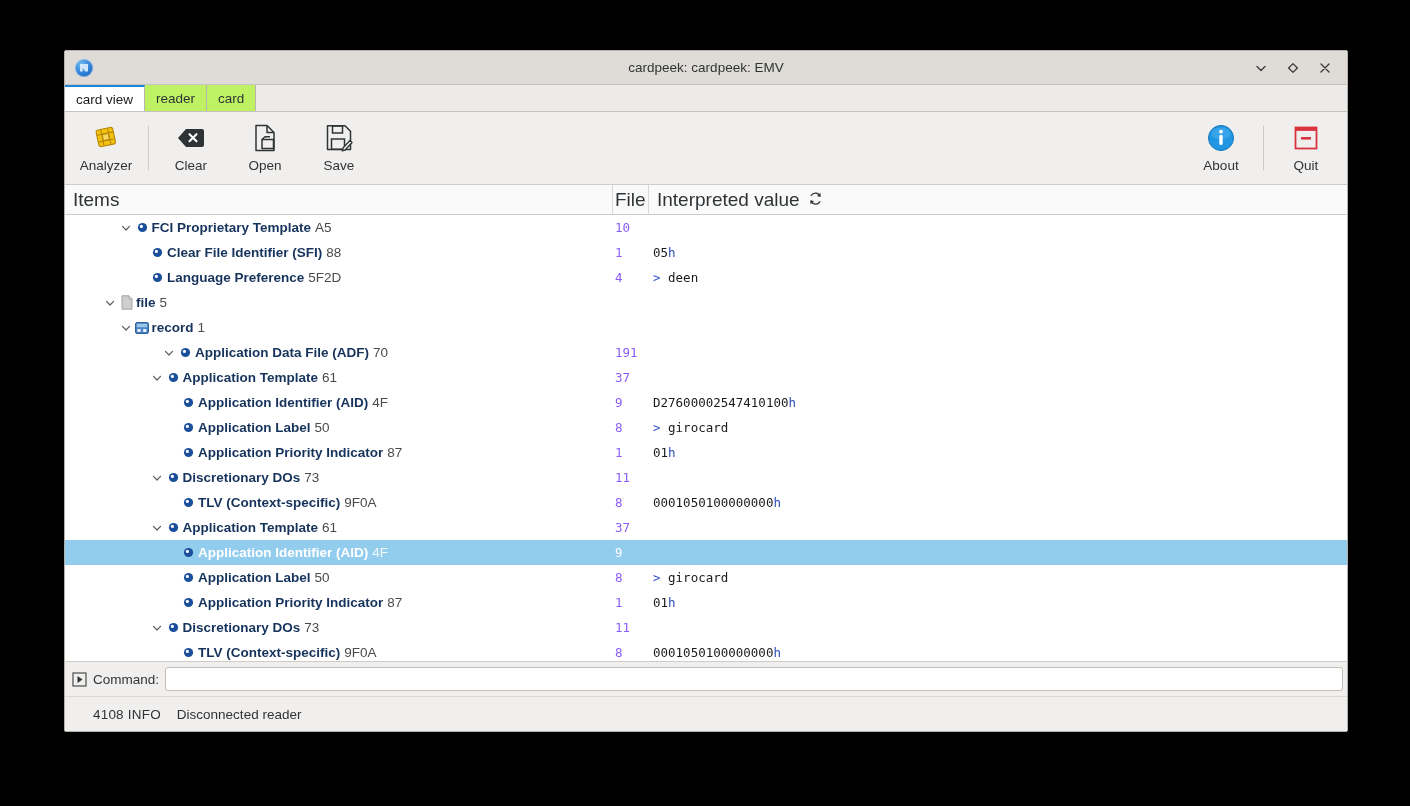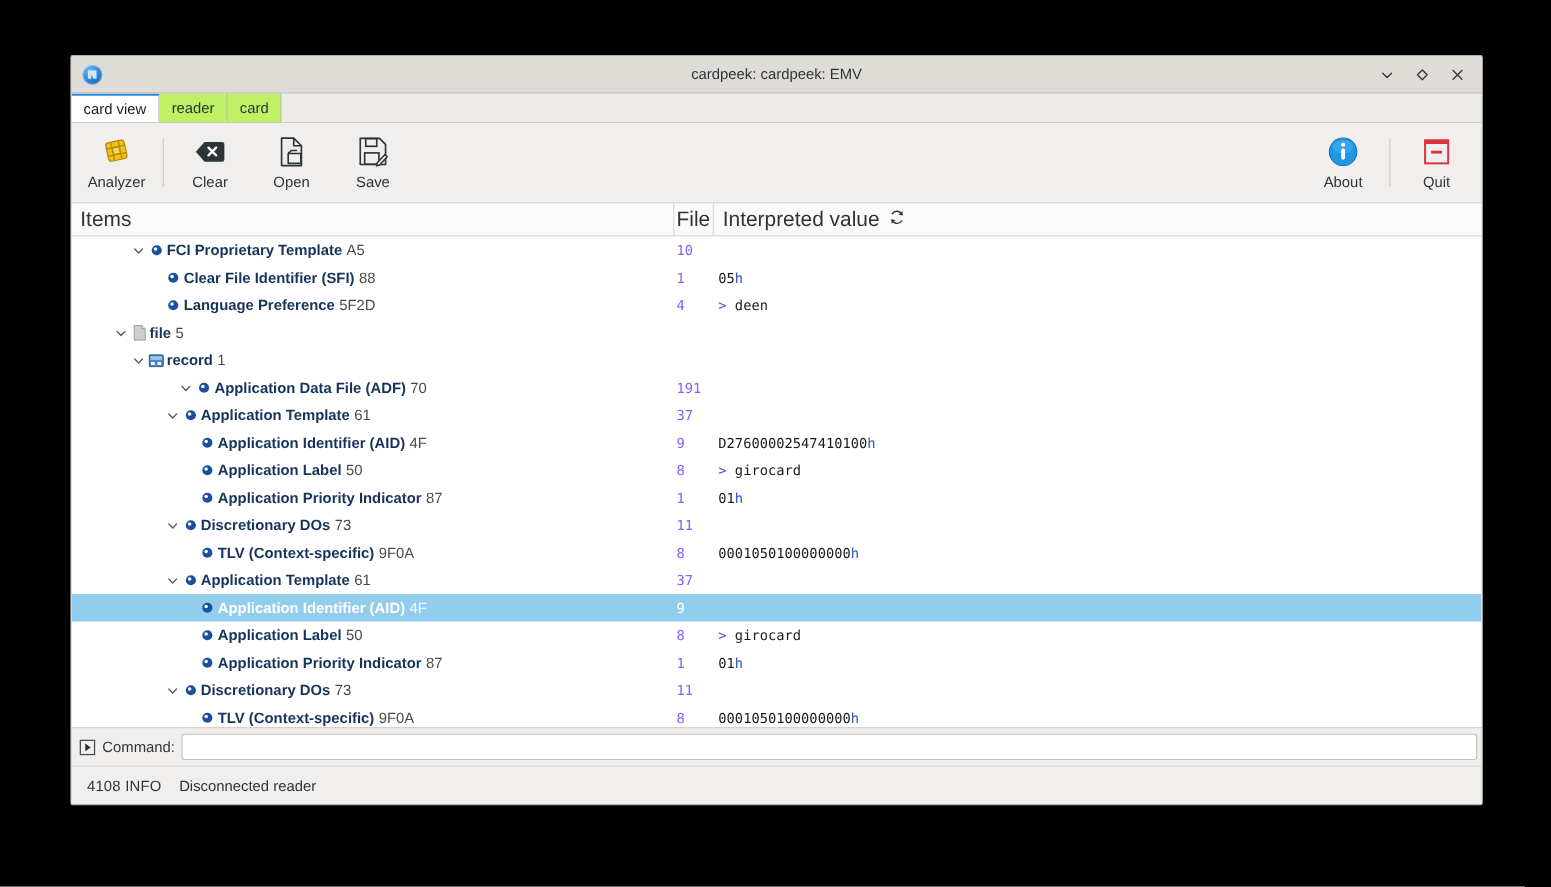--- a/index.html
+++ b/index.html
@@ -109,21 +109,21 @@
   .cmd-expander{width:16px;height:16px;display:flex;align-items:center;justify-content:center;cursor:default;}
   .cmd-label{font-size:13.5px;color:#2e3436;}
   .cmd-input{
     flex:1;height:24px;background:#ffffff;border:1px solid #c2bebA;border-radius:3px;
     font-family:"Liberation Sans",sans-serif;font-size:13px;color:#2e3436;
     padding:0 6px;box-sizing:border-box;outline:none;
   }
   
   .statusbar{
     height:34px;flex:0 0 34px;background:#f0efed;border-top:1px solid #dcd8d3;
-    display:flex;align-items:center;gap:16px;padding-left:14px;
+    display:flex;align-items:center;gap:16px;padding-left:28px;
     font-size:13.5px;color:#2e3436;
   }
   .st-code{letter-spacing:.2px;}
 </style>
 </head>
 <body>
 
 <div class="window">
 
   <div class="titlebar">

